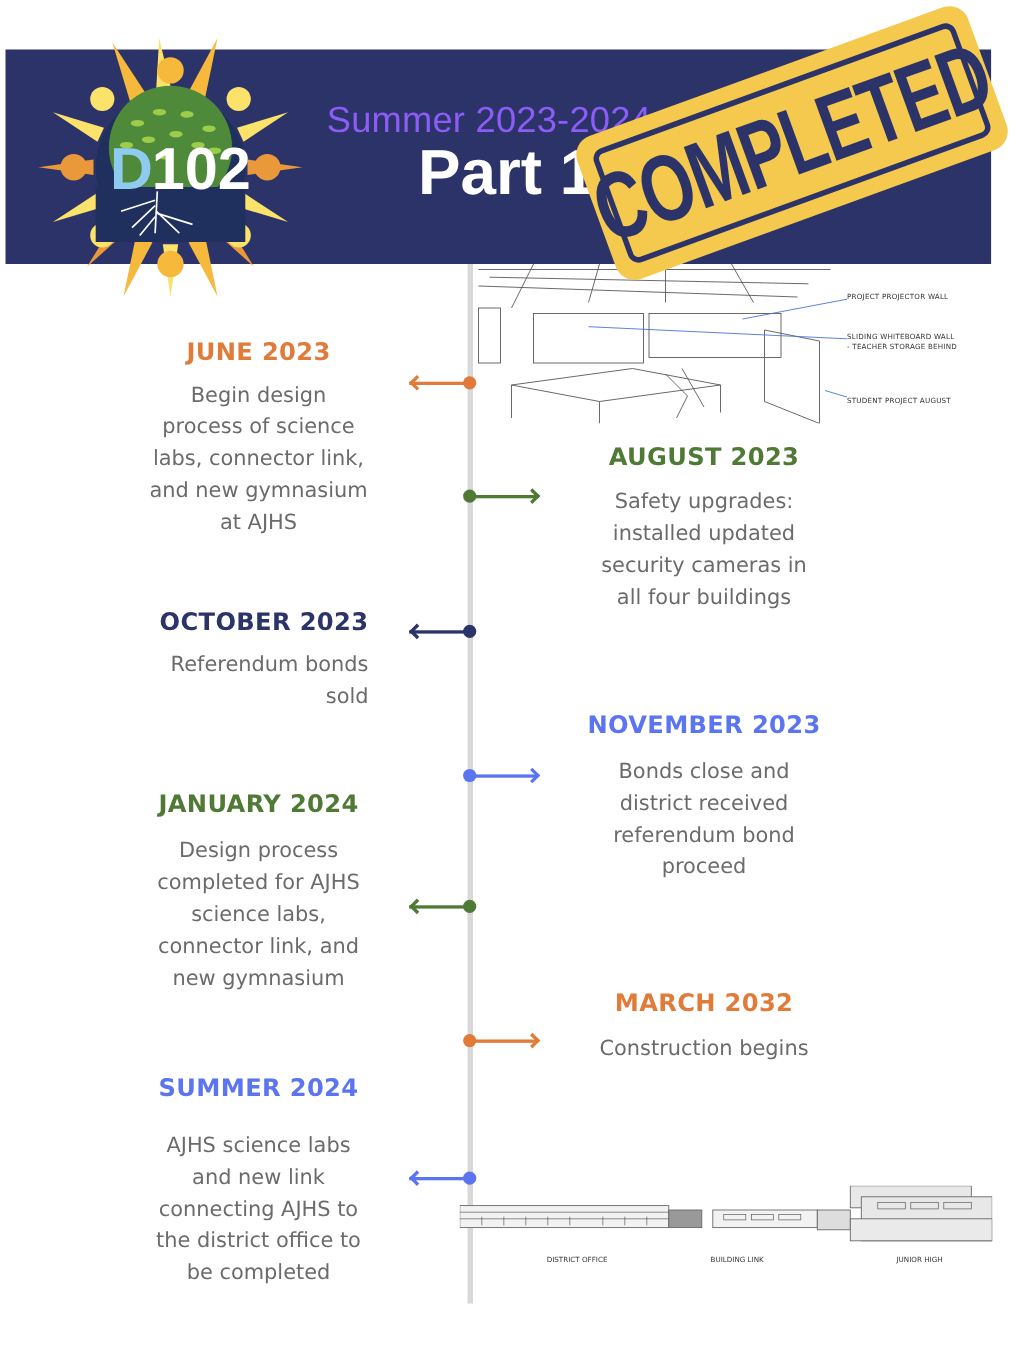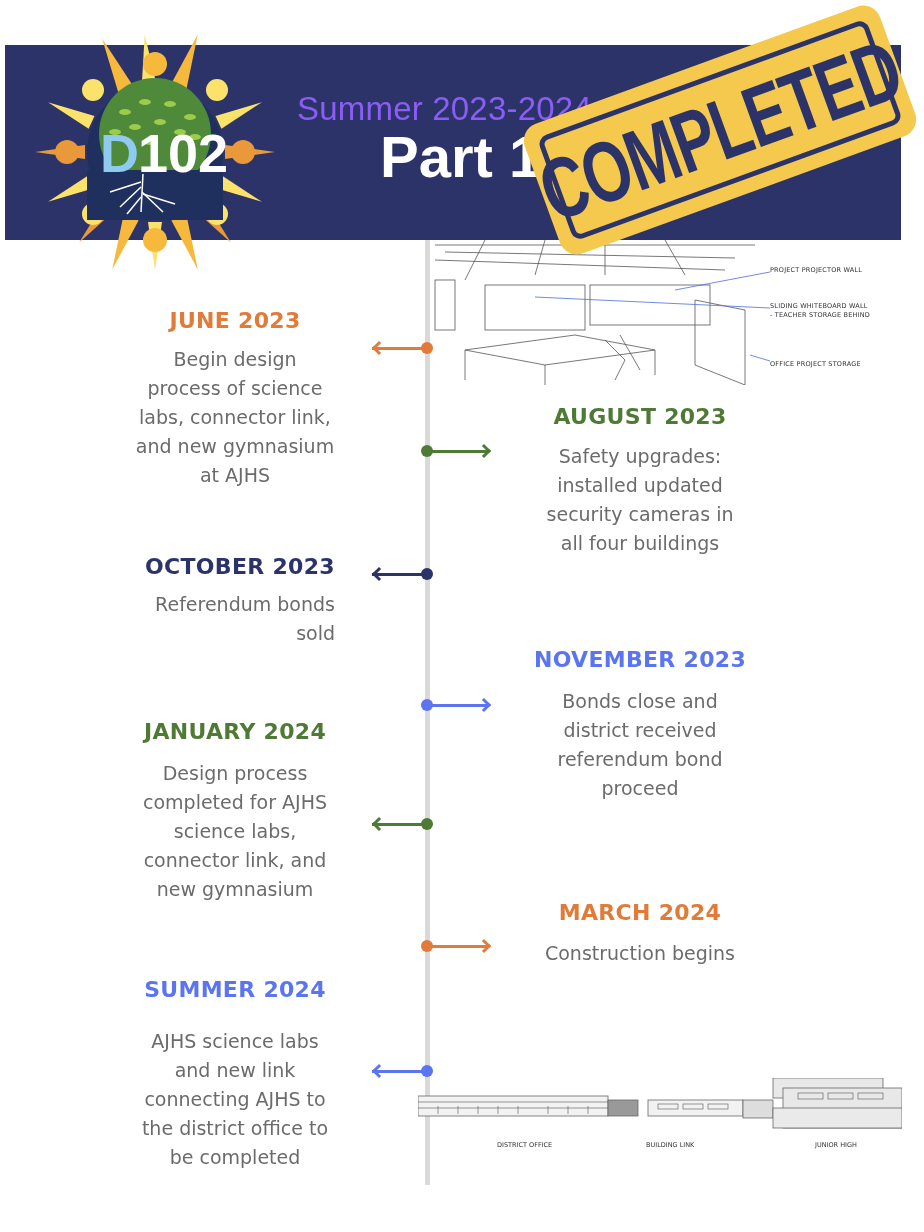--- a/index.html
+++ b/index.html
@@ -167,21 +167,21 @@
   </g>
   <g stroke="#4a6fd8" stroke-width="0.8">
     <line x1="250" y1="50" x2="345" y2="32"></line>
     <line x1="110" y1="57" x2="345" y2="68"></line>
     <line x1="325" y1="115" x2="345" y2="121"></line>
   </g>
 </svg>
 <div class="annot" style="left:770px; top:266px;">PROJECT PROJECTOR WALL</div>
 <div class="annot" style="left:770px; top:302px;">SLIDING WHITEBOARD WALL
 - TEACHER STORAGE BEHIND</div>
-<div class="annot" style="left:770px; top:360px;">OFFICE PROJECT STORAGE</div>
+<div class="annot" style="left:770px; top:360px;">STUDENT PROJECT AUGUST</div>
 
 <div class="stamp">
   <div class="stamp-inner">
     <span class="stamp-text">COMPLETED</span>
   </div>
 </div>
 
 <div class="timeline-line"></div>
 
 <div class="event-title" style="left:120px; top:308px; width:230px; color:#e07b39;">JUNE 2023</div>
@@ -232,21 +232,21 @@
 completed for AJHS
 science labs,
 connector link, and
 new gymnasium</div>
 <div class="connector" style="left:370px; top:817px; width:64px;">
   <span class="bar" style="left:2px; width:54px; background:#4f7a35;"></span>
   <span class="head-l" style="left:4px; border-color:#4f7a35;"></span>
   <span class="dot" style="left:51px; background:#4f7a35;"></span>
 </div>
 
-<div class="event-title" style="left:520px; top:900px; width:240px; color:#e07b39;">MARCH 2024</div>
+<div class="event-title" style="left:520px; top:900px; width:240px; color:#e07b39;">MARCH 2032</div>
 <div class="event-desc" style="left:520px; top:939px; width:240px;">Construction begins</div>
 <div class="connector" style="left:421px; top:939px; width:72px;">
   <span class="dot" style="left:0; background:#e07b39;"></span>
   <span class="bar" style="left:6px; width:62px; background:#e07b39;"></span>
   <span class="head-r" style="left:58px; border-color:#e07b39;"></span>
 </div>
 
 <div class="event-title" style="left:120px; top:977px; width:230px; color:#5b74f0;">SUMMER 2024</div>
 <div class="event-desc" style="left:115px; top:1027px; width:240px;">AJHS science labs
 and new link

